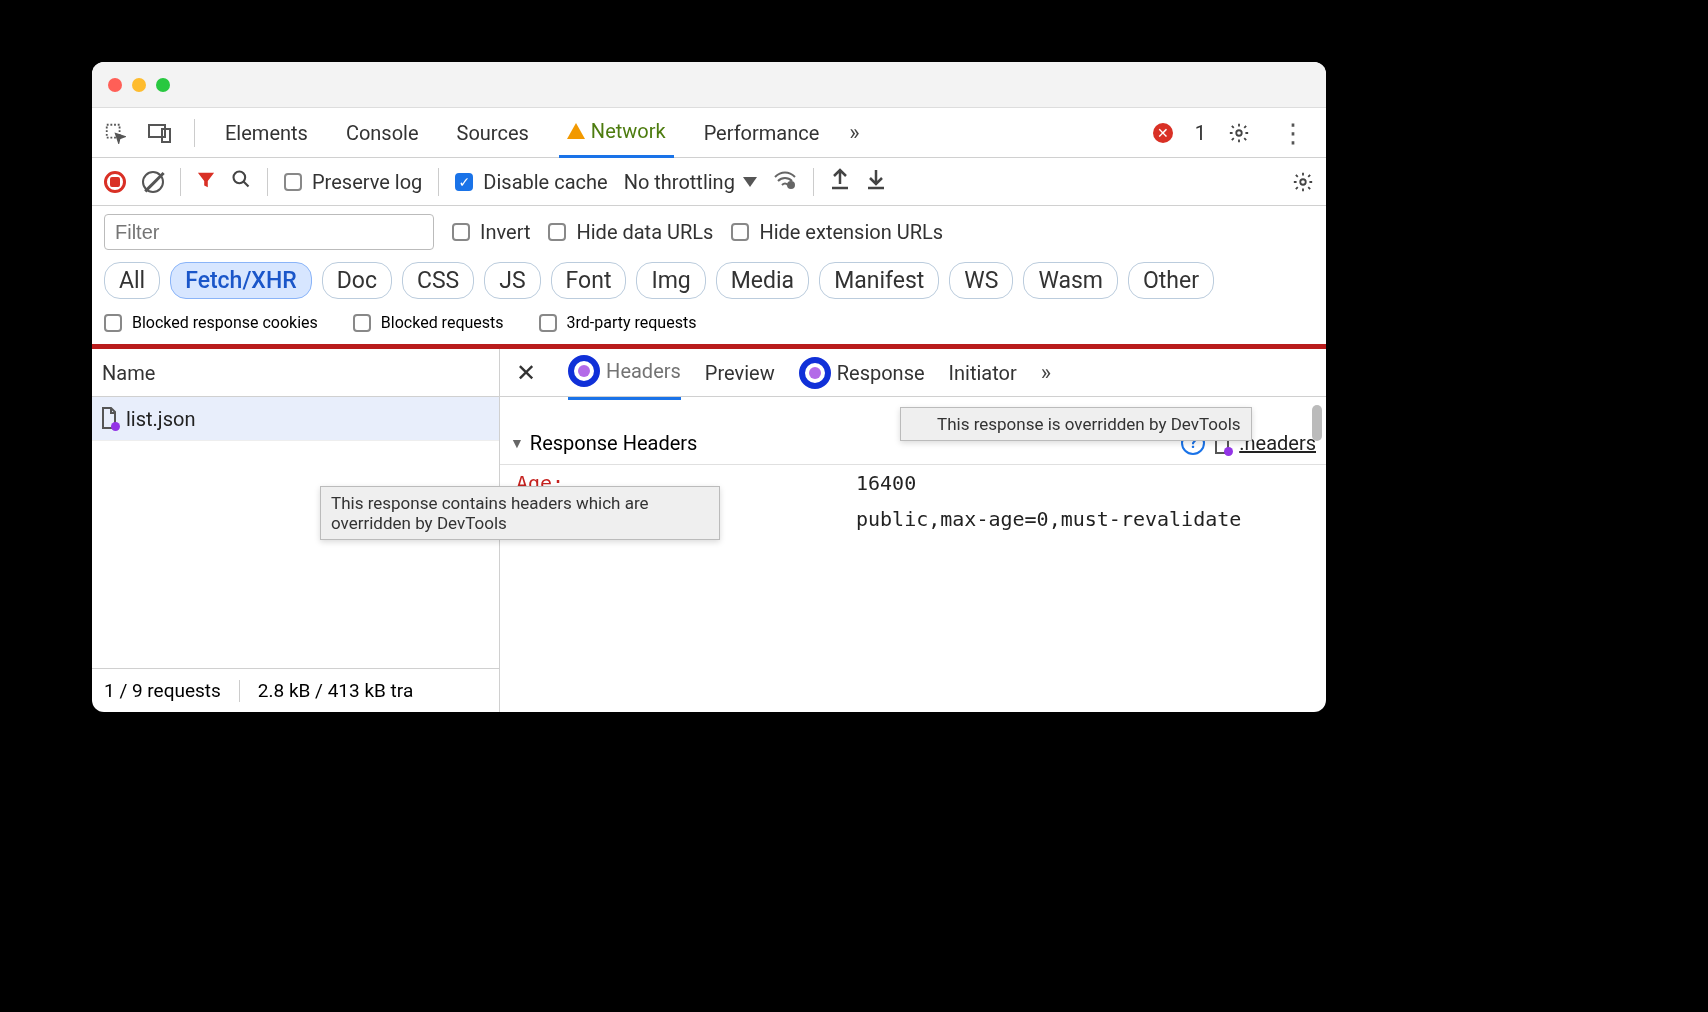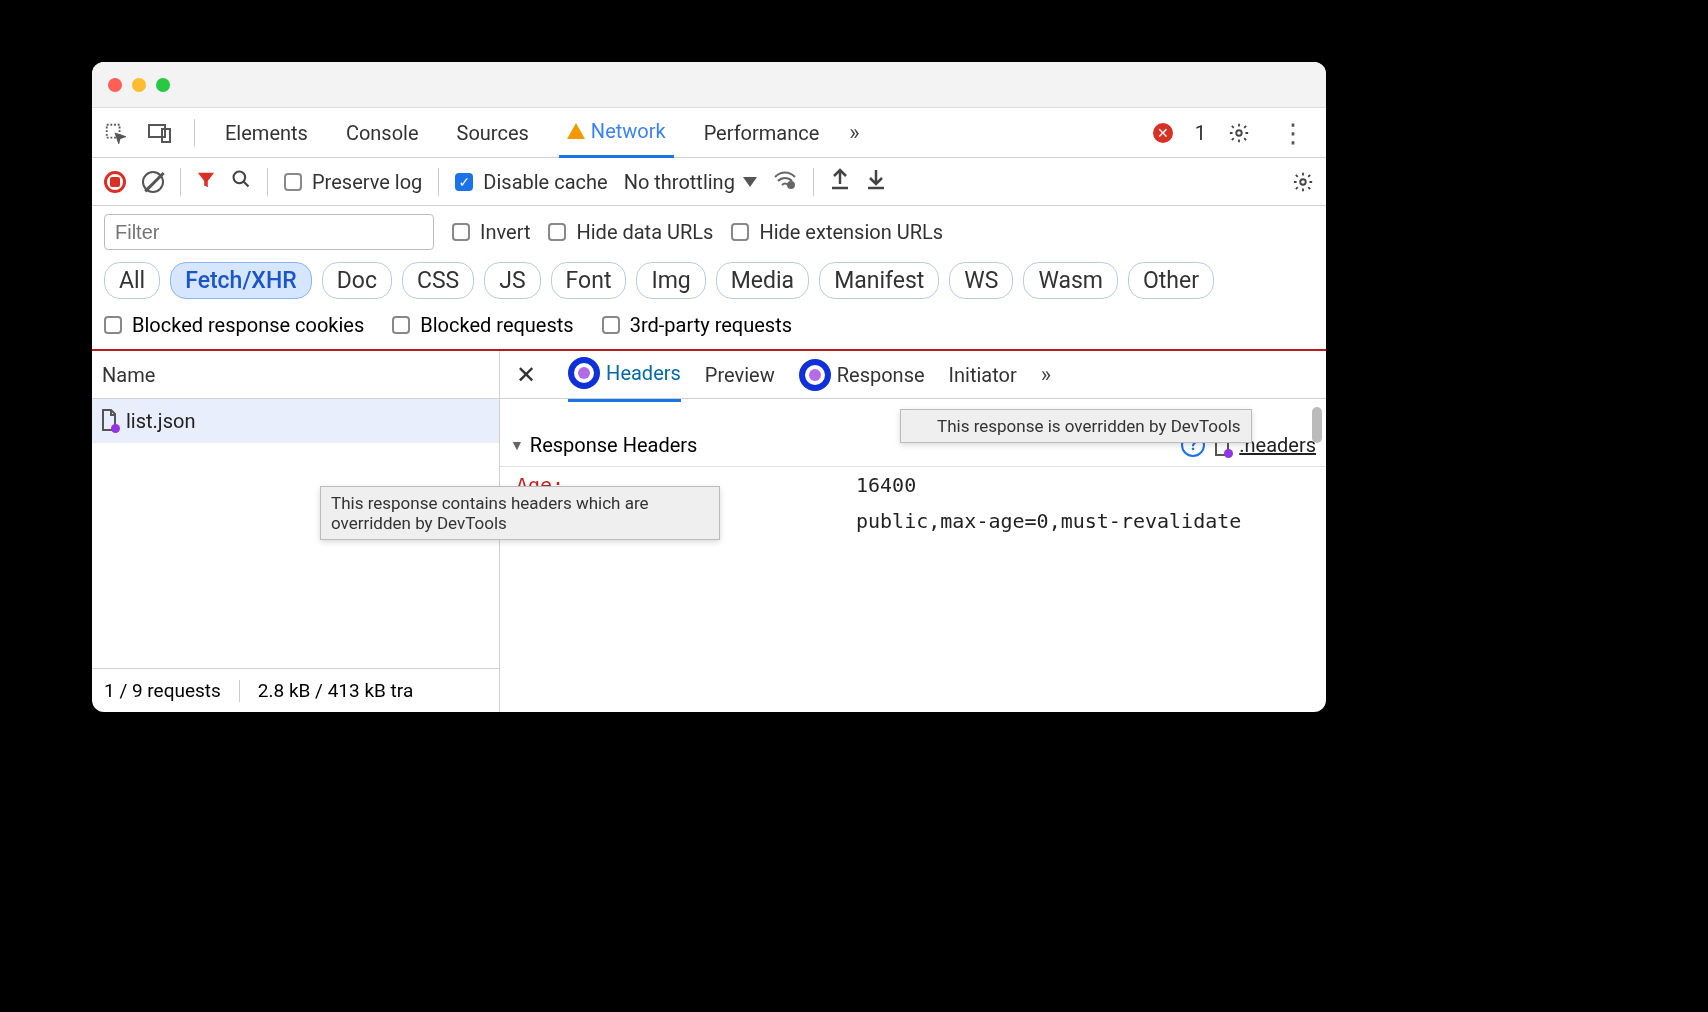--- a/index.html
+++ b/index.html
@@ -41,21 +41,21 @@
     position: absolute; left: 0; right: 0; text-align: center;
     font-size: 18px; font-weight: 600; color: #333;
   }
   .tabbar {
     height: 50px; display: flex; align-items: center; gap: 22px;
     padding: 0 12px; border-bottom: 1px solid #d0d0d0;
     font-size: 20px;
     color: #333;
   }
   .tabbar .tab { padding: 12px 8px; cursor: pointer; display: flex; align-items: center; gap: 6px;}
-  .tabbar .tab.active { color: #3b82f6; border-bottom: 3px solid #1a73e8; }
+  .tabbar .tab.active { color: #4d7c0f; border-bottom: 3px solid #1a73e8; }
   .warn-tri {
     width: 0; height: 0; border-left: 9px solid transparent; border-right: 9px solid transparent;
     border-bottom: 16px solid #f29900; display:inline-block; position:relative;
   }
   .chev { font-size: 22px; color:#444; cursor:pointer; }
   .err-badge {
     width: 20px; height: 20px; background:#d93025; border-radius:50%;
     color:#fff; font-size:14px; display:flex;align-items:center;justify-content:center;
   }
   .err-count { font-size: 20px; color:#333; }
@@ -97,22 +97,22 @@
     padding: 4px 12px 10px; display:flex; gap:10px; flex-wrap:wrap;
     font-size: 23px;
   }
   .pill {
     padding: 4px 14px; border:1px solid #bcd; border-radius:16px;
     color:#333; cursor:pointer; background:#fff;
   }
   .pill.sel { background:#d7e6ff; border-color:#8ab4f8; color:#1a56c9; font-weight:500; }
 
   .morecks {
-    padding: 4px 12px 12px; display:flex; gap:28px; font-size:20px;
-    border-bottom: 2px solid #b91c1c;
+    padding: 4px 12px 12px; display:flex; gap:35px; font-size:16px;
+    border-bottom: 5px solid #b91c1c;
   }
 
   .split {
     flex:1; display:flex; min-height:0;
   }
   .reqlist {
     width: 408px; border-right:1px solid #d0d0d0; display:flex; flex-direction:column;
   }
   .reqhead {
     height:48px; border-bottom:1px solid #d0d0d0; display:flex; align-items:center; padding:0 10px;
@@ -135,21 +135,21 @@
     white-space: nowrap; overflow:hidden;
   }
   .reqfooter .sep { height:22px; }
 
   .detail { flex:1; display:flex; flex-direction:column; position:relative; }
   .dtabs {
     height:48px; display:flex; align-items:center; gap:24px; padding:0 16px;
     border-bottom:1px solid #d0d0d0; font-size:20px; color:#333;
   }
   .dtab { display:flex; align-items:center; gap:6px; padding:10px 0; cursor:pointer; position:relative; }
-  .dtab.active { color:#0369a1; border-bottom:3px solid #1a73e8; }
+  .dtab.active { color:#737373; border-bottom:3px solid #1a73e8; }
   .close-x { font-size:24px; color:#333; cursor:pointer; padding-right:8px; }
   .ring {
     width:32px;height:32px;border:6px solid #1030d8;border-radius:50%;
     display:flex;align-items:center;justify-content:center;
   }
   .ring-inner { width:12px;height:12px;background:#b36be8;border-radius:50%; }
 
   .section-h {
     height:44px;border-bottom:1px solid #e0e0e0;display:flex;align-items:center;
     padding:0 10px;font-size:20px;gap:6px; margin-top:24px;

